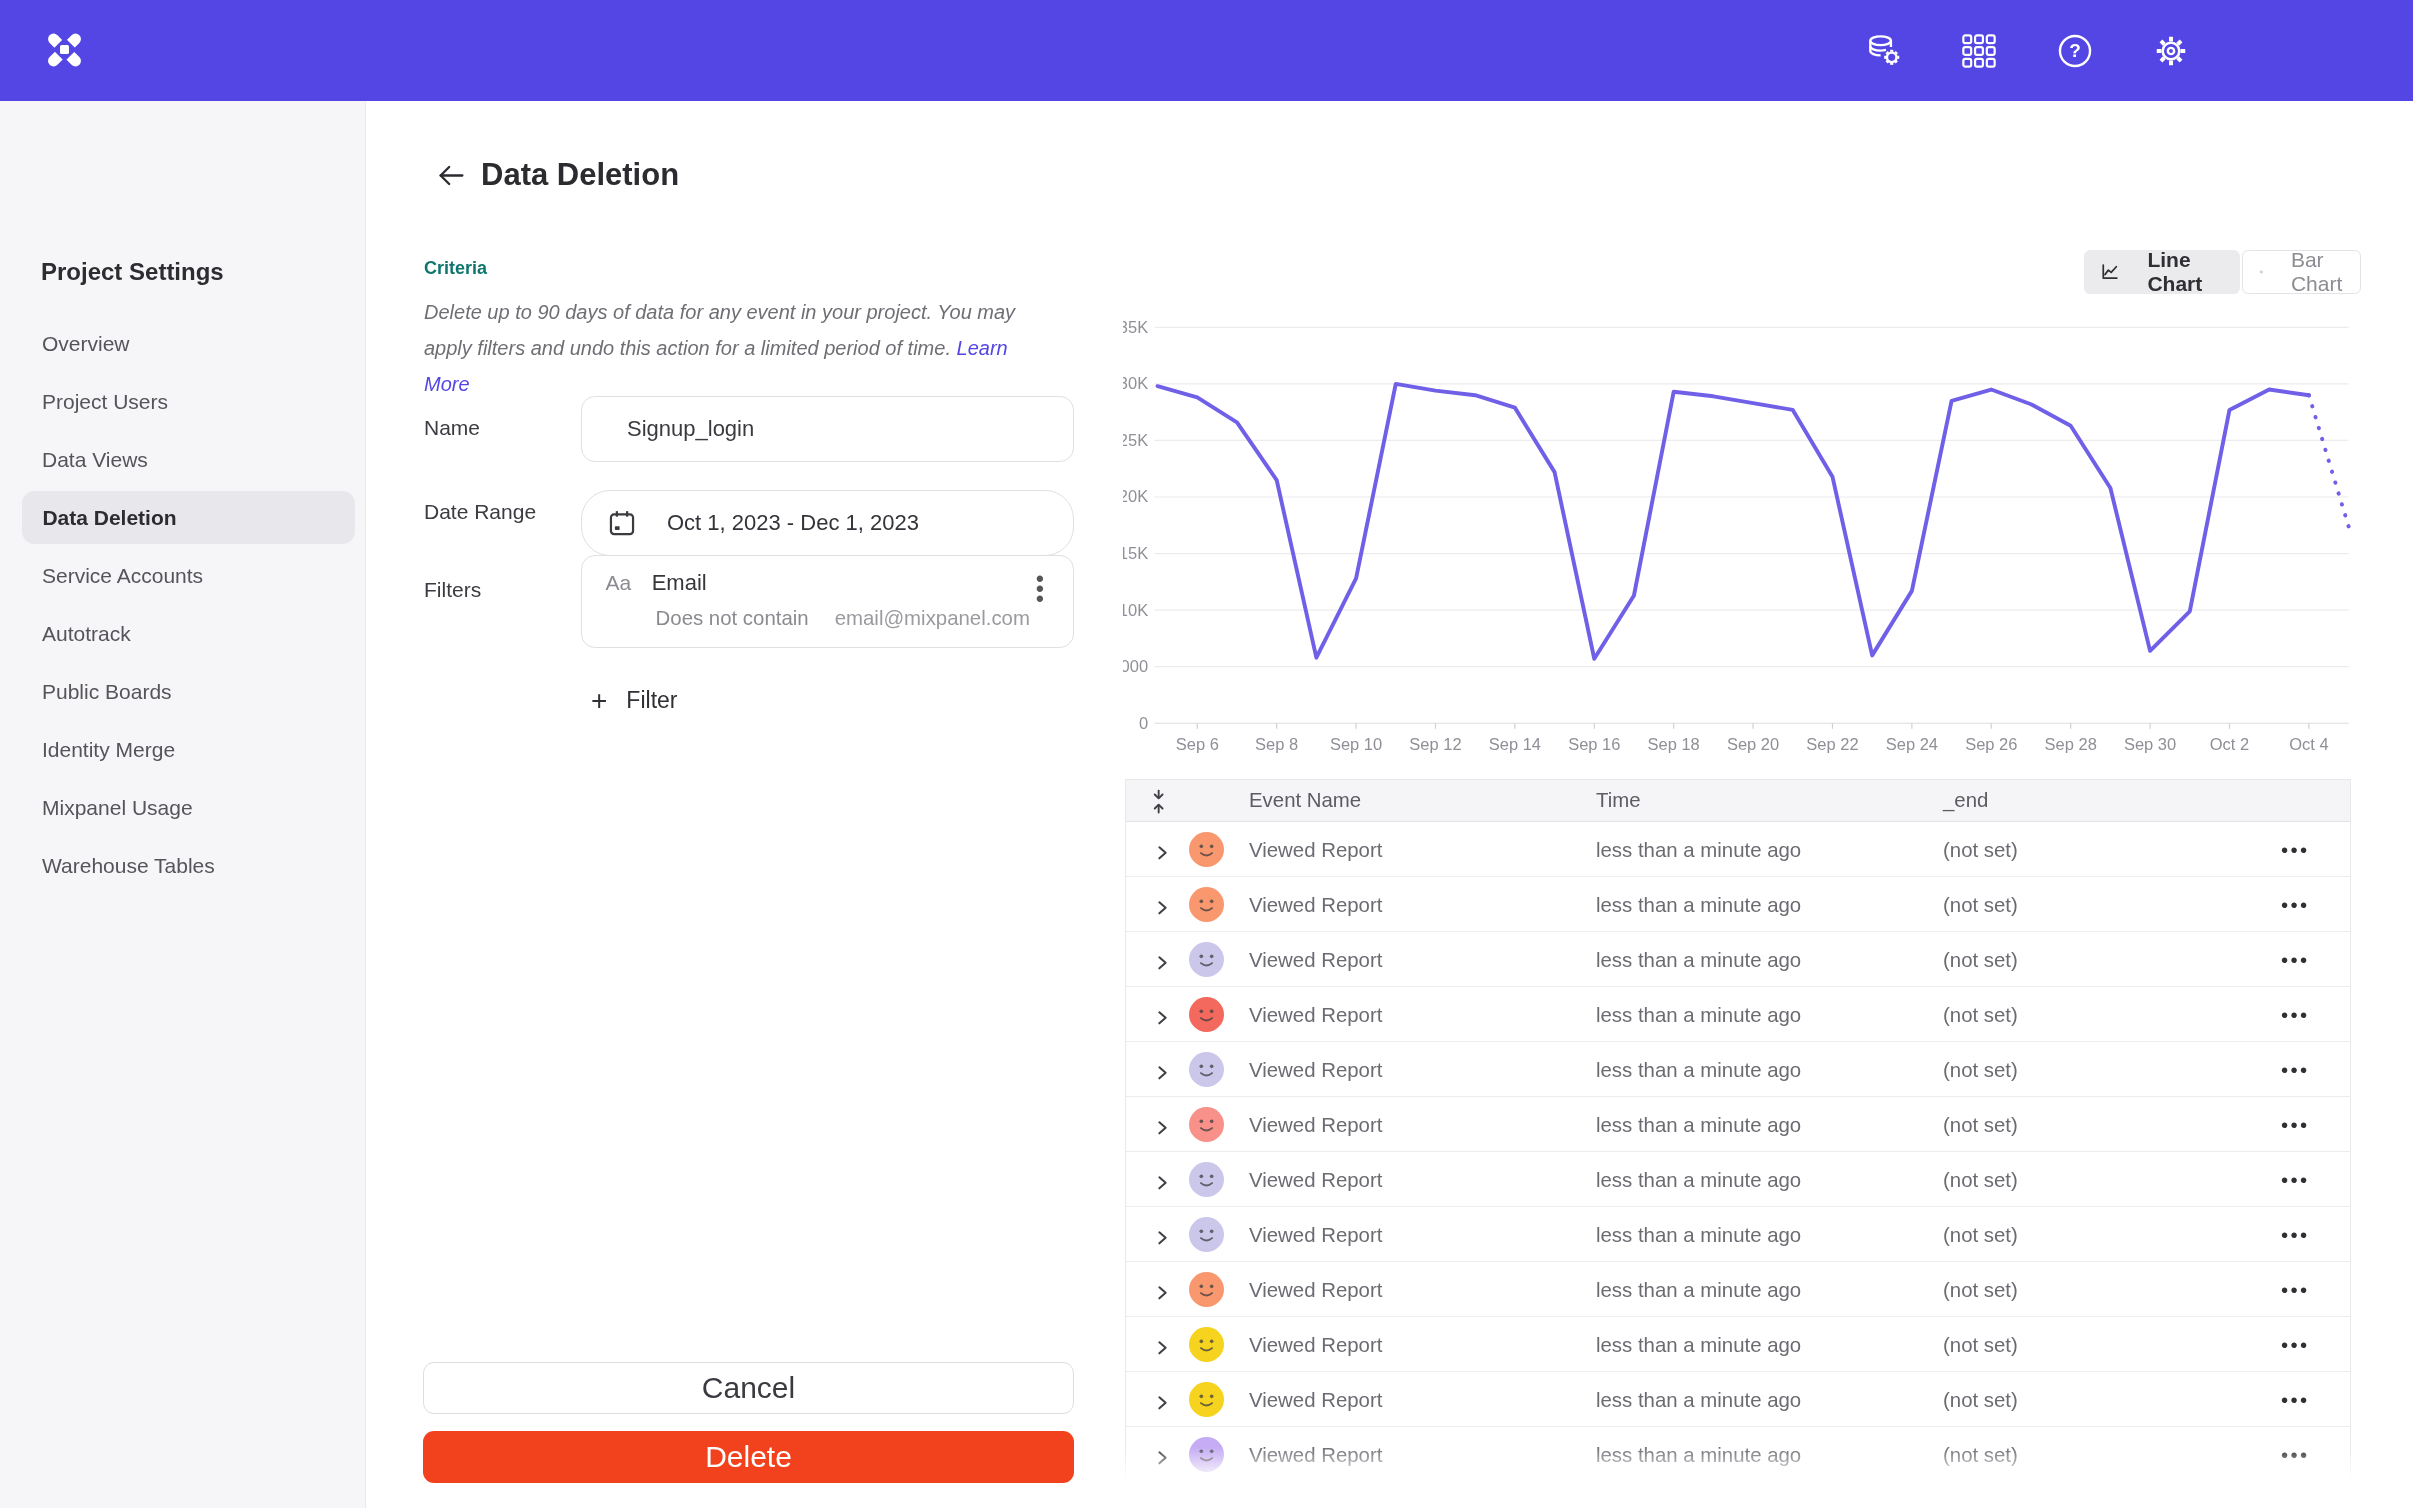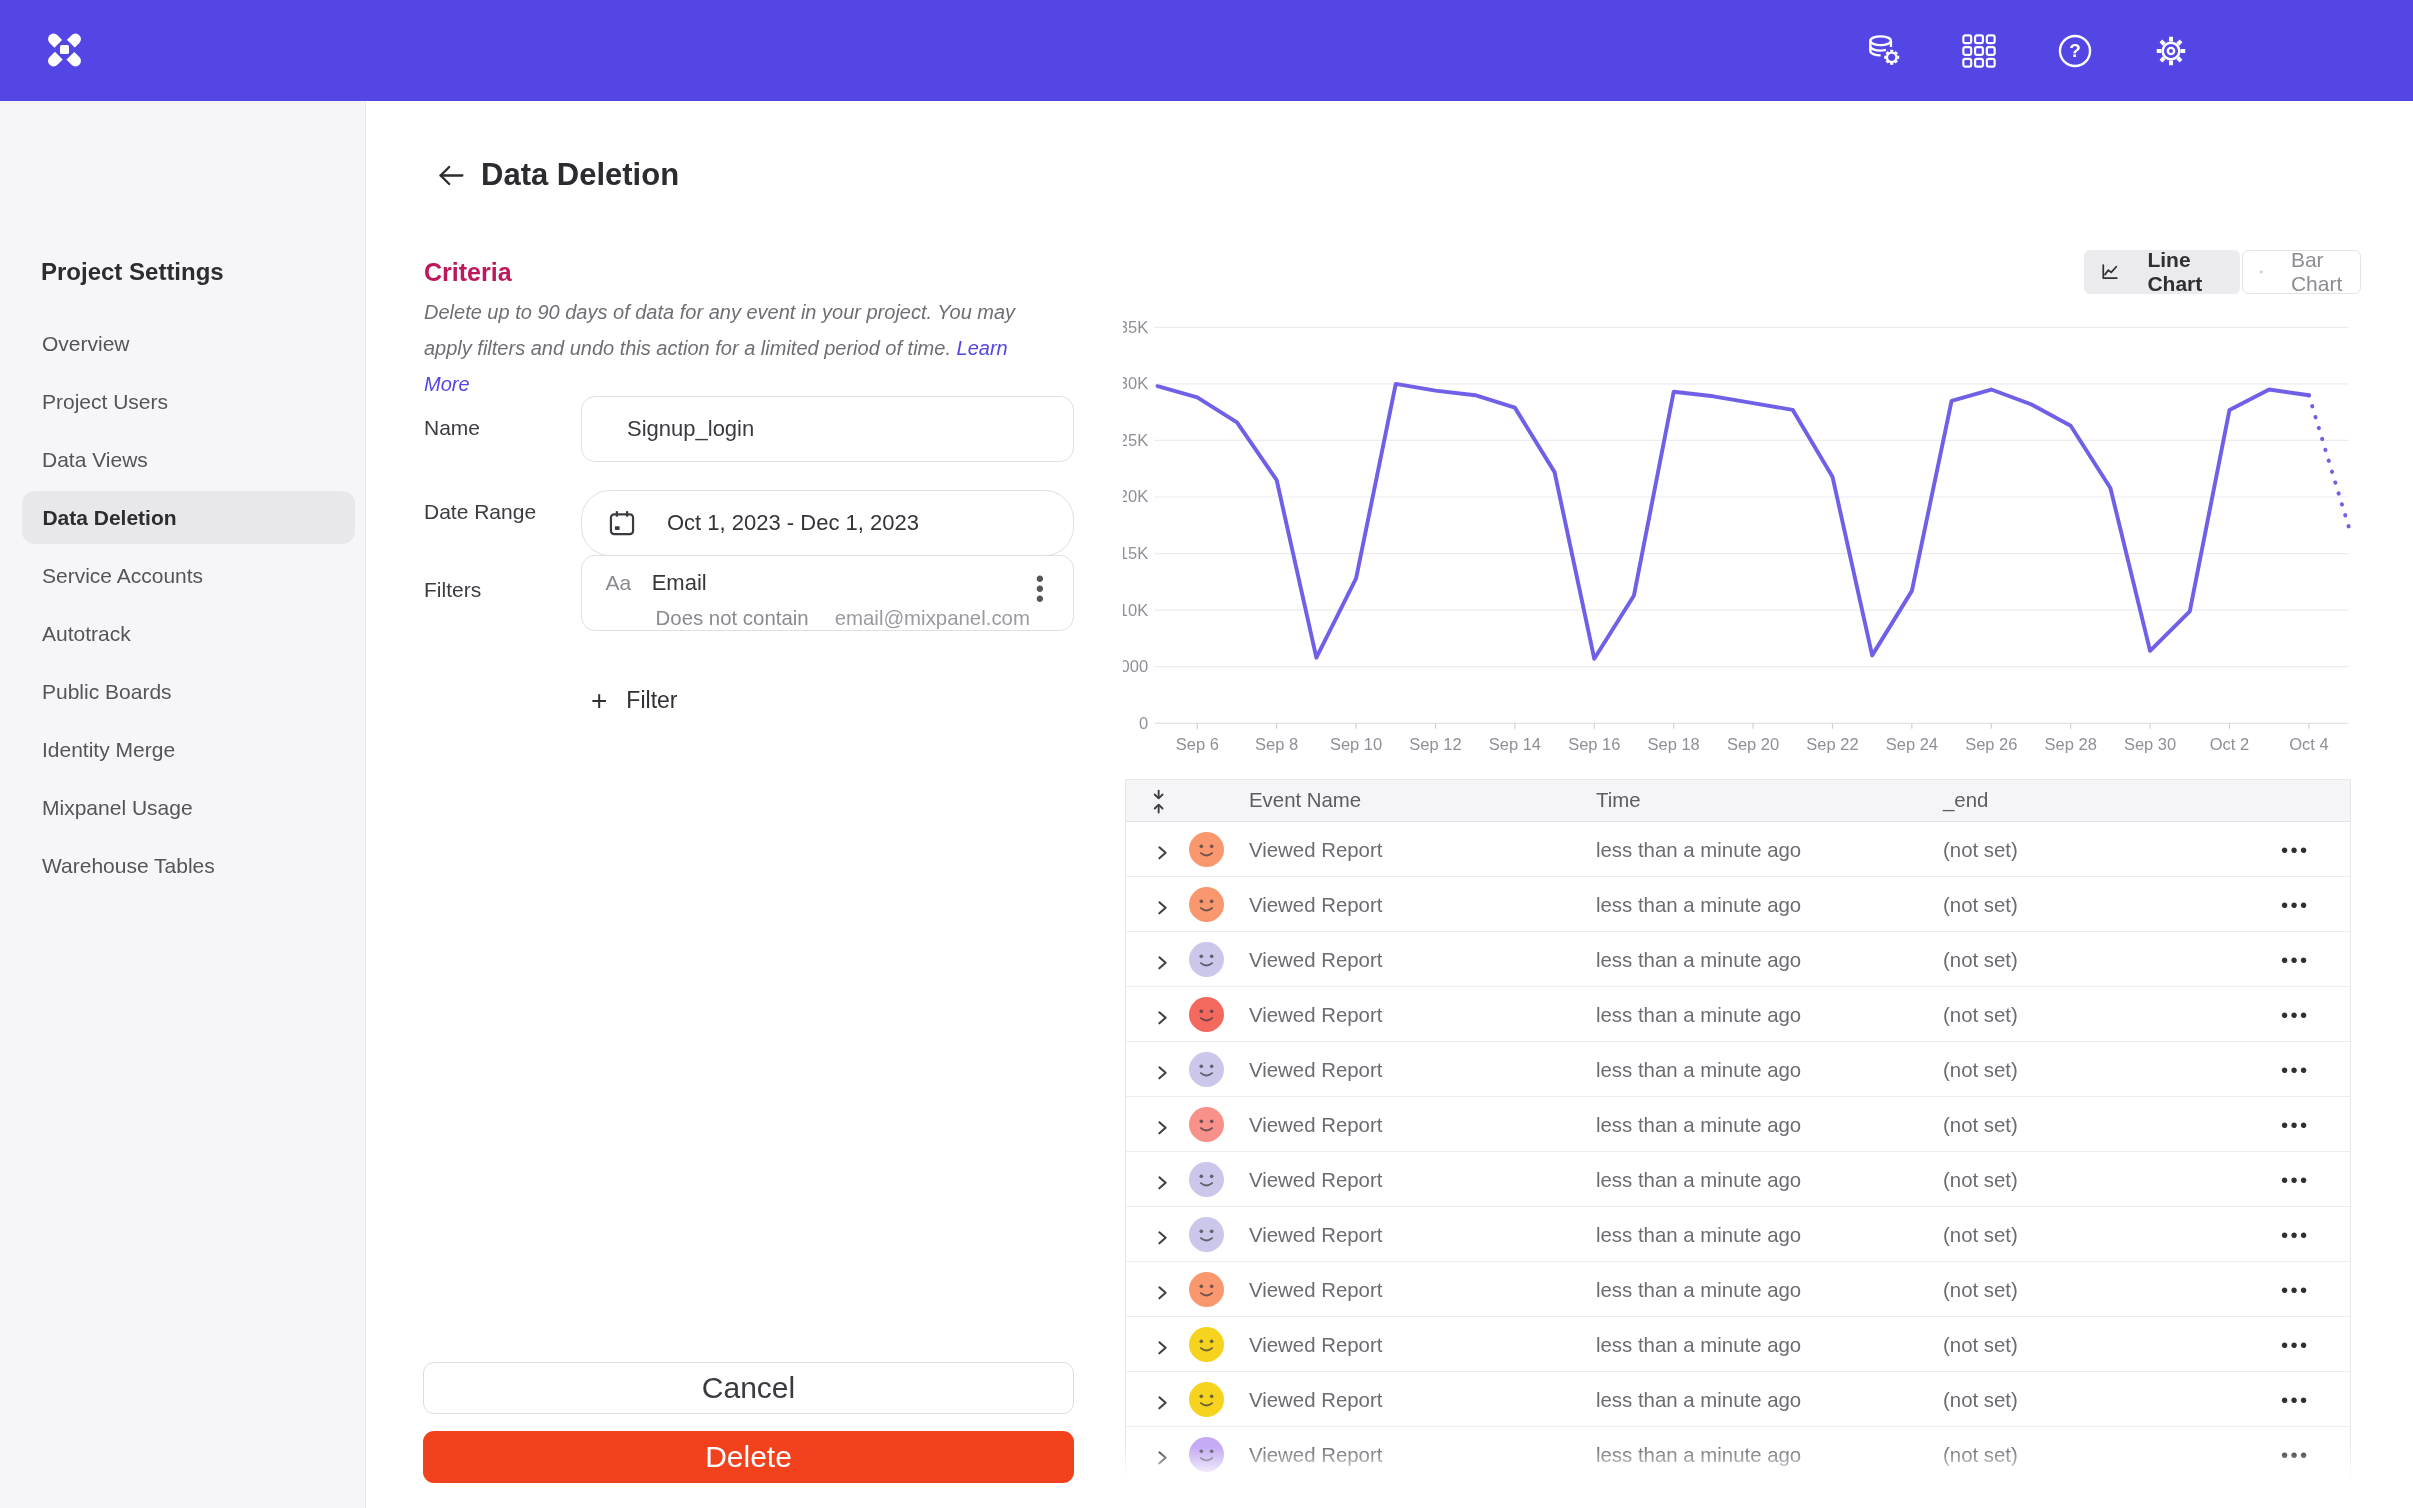--- a/index.html
+++ b/index.html
@@ -27,28 +27,28 @@
   .side-items { position:absolute; left:0; top:214px; width:366px; }
   .side-item { height:58px; display:flex; align-items:center; padding-left:42px; font-size:21px; color:#54545b; cursor:pointer; }
   .side-item.active { background:#e8e8ec; border-radius:12.6px; margin:0 11px 0 22px; padding-left:20.4px; height:53px;
                       font-weight:bold; color:#2c2c31; margin-top:2.4px; margin-bottom:2.4px; }
 
   
   .back-btn { position:absolute; left:434px; top:160px; width:35px; height:31px; cursor:pointer; }
   .page-title { position:absolute; left:481px; top:157px; font-size:31px; font-weight:bold; color:#2b2b30; }
 
   
-  .criteria-h { position:absolute; left:424px; top:258px; font-size:25px; font-weight:bold; color:#be185d; }
+  .criteria-h { position:absolute; left:424px; top:258px; font-size:18px; font-weight:bold; color:#0f766e; }
   .criteria-p { position:absolute; left:424px; top:294px; width:607px; font-size:20px; line-height:36px; color:#6e6e74;font-style:italic; }
   .learn-more { color:#5446e4; cursor:pointer; text-decoration:none; }
   .field-label { position:absolute; left:424px; font-size:21px; color:#3b3b41; }
   .inputbox { position:absolute; left:581px; width:493px; background:#fff; border:1.6px solid #e0e0e4; border-radius:14px; display:flex; align-items:center; }
   .name-input { top:396px; height:66px; padding-left:45px; font-size:22px; color:#3a3a40; }
   .date-input { top:490px; height:66px; padding-left:25px; font-size:22px; color:#33333a; gap:30px; cursor:pointer;border-radius:29px; }
-  .filter-card { top:555px; height:76px; border-radius:14px; display:block; padding:14px 0 0 23.6px; }
+  .filter-card { top:555px; height:93px; border-radius:14px; display:block; padding:14px 0 0 23.6px; }
   .filter-row1 { display:flex; align-items:center; gap:20.4px; font-size:22px; }
   .aa-glyph { color:#8a8a90; font-size:21px; }
   .filter-prop { color:#36363b; }
   .kebab-v { position:absolute; right:19px; top:19px; width:28px; text-align:center; color:#55555a; font-size:23.6px; letter-spacing:0; line-height:9.4px; cursor:pointer; }
   .kebab-v span { display:block; height:10.2px; }
   .filter-row2 { margin:11px 0 0 50px; font-size:20.4px; color:#8a8a90; }
   .filter-val { color:#9a9aa0; margin-left:20.4px; }
   .add-filter { position:absolute; left:591px; top:687px; display:flex; align-items:center; gap:19px; font-size:23px; color:#2f2f34; cursor:pointer; }
   .plus { font-size:28px; font-weight:400; line-height:23.6px; color:#2f2f34; }
 

